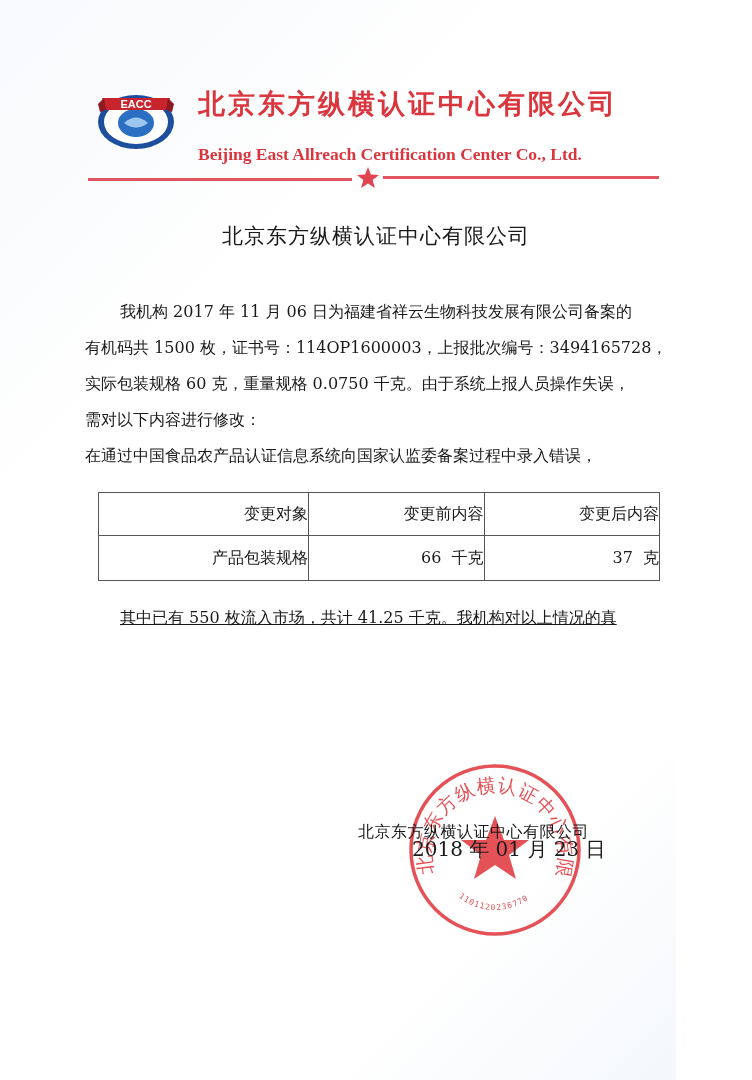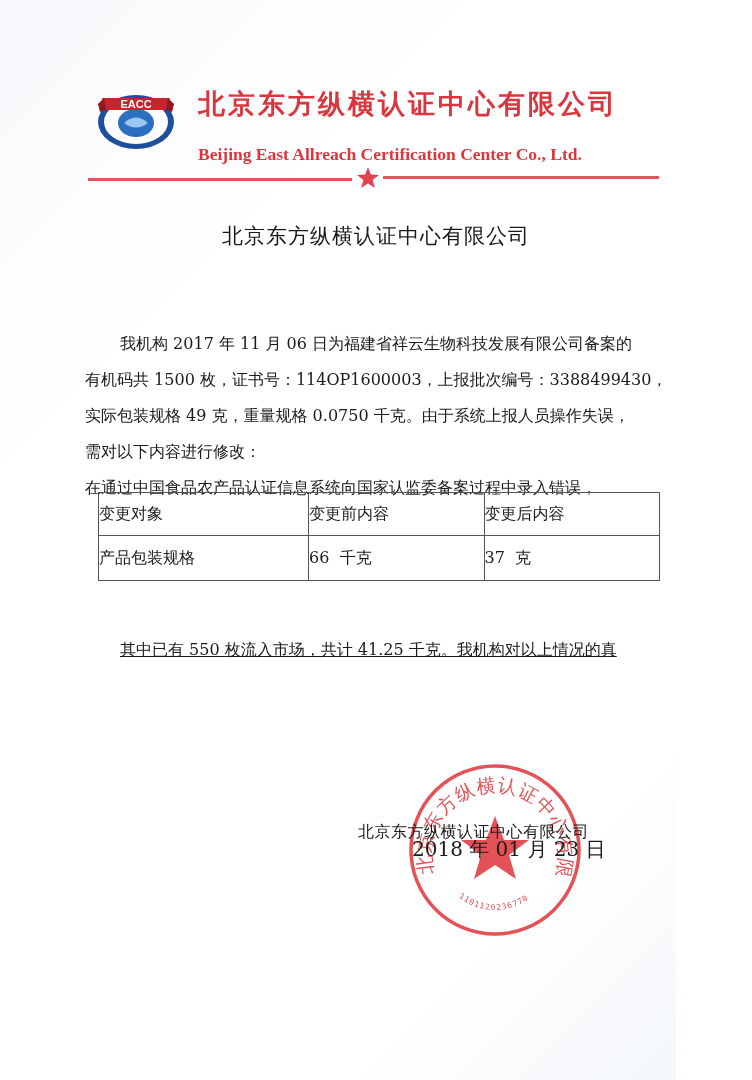--- a/index.html
+++ b/index.html
@@ -39,31 +39,31 @@
   }
   
   .doc-title {
     position:absolute; left:0; width:752px; top:222px; text-align:center;
     font-family: "DejaVu Sans", "Liberation Sans", sans-serif;
     font-size:21px; letter-spacing:1px; color:#1a1a1a;
   }
   
   .para {
     position:absolute; left:85px; width:585px;
-    font-size:16px; line-height:36px; color:#1a1a1a;margin-top:32px;
+    font-size:16px; line-height:36px; color:#1a1a1a;
   }
   .para .line { display:block; white-space:nowrap; }
   .para .line.indent { padding-left:35px; }
   
   .change-table {
     position:absolute; left:98px; top:492px; width:562px;
     border-collapse:collapse; font-size:16px;
   }
   .change-table td, .change-table th {
-    border:1px solid #555; text-align:left; font-weight:normal;
+    border:1px solid #555; text-align:right; font-weight:normal;
     height:44px; padding:0;
   }
   .change-table th { height:42px; }
   
   .sig-company {
     position:absolute; left:358px; top:822px;
     font-family: "DejaVu Sans", "Liberation Sans", sans-serif;
     font-size:16px; white-space:nowrap; letter-spacing:0.5px;
   }
   .sig-date {
@@ -96,22 +96,22 @@
   <div class="rule left"></div>
   <svg class="rule-star" viewBox="0 0 24 24">
     <polygon points="12,1 14.9,8.6 23,8.9 16.6,14 18.9,22 12,17.4 5.1,22 7.4,14 1,8.9 9.1,8.6" fill="#e04450"></polygon>
   </svg>
   <div class="rule right"></div>
 
   <div class="doc-title">北京东方纵横认证中心有限公司</div>
 
   <div class="para" style="top:294px;">
     <span class="line indent">我机构 2017 年 11 月 06 日为福建省祥云生物科技发展有限公司备案的</span>
-    <span class="line">有机码共 1500 枚，证书号：114OP1600003，上报批次编号：3388499430，</span>
-    <span class="line">实际包装规格 49 克，重量规格 0.0750 千克。由于系统上报人员操作失误，</span>
+    <span class="line">有机码共 1500 枚，证书号：114OP1600003，上报批次编号：3494165728，</span>
+    <span class="line">实际包装规格 60 克，重量规格 0.0750 千克。由于系统上报人员操作失误，</span>
     <span class="line">需对以下内容进行修改：</span>
     <span class="line">在通过中国食品农产品认证信息系统向国家认监委备案过程中录入错误，</span>
   </div>
 
   <table class="change-table">
     <tbody>
         <tr>
       <th>变更对象</th>
       <th>变更前内容</th>
       <th>变更后内容</th>

